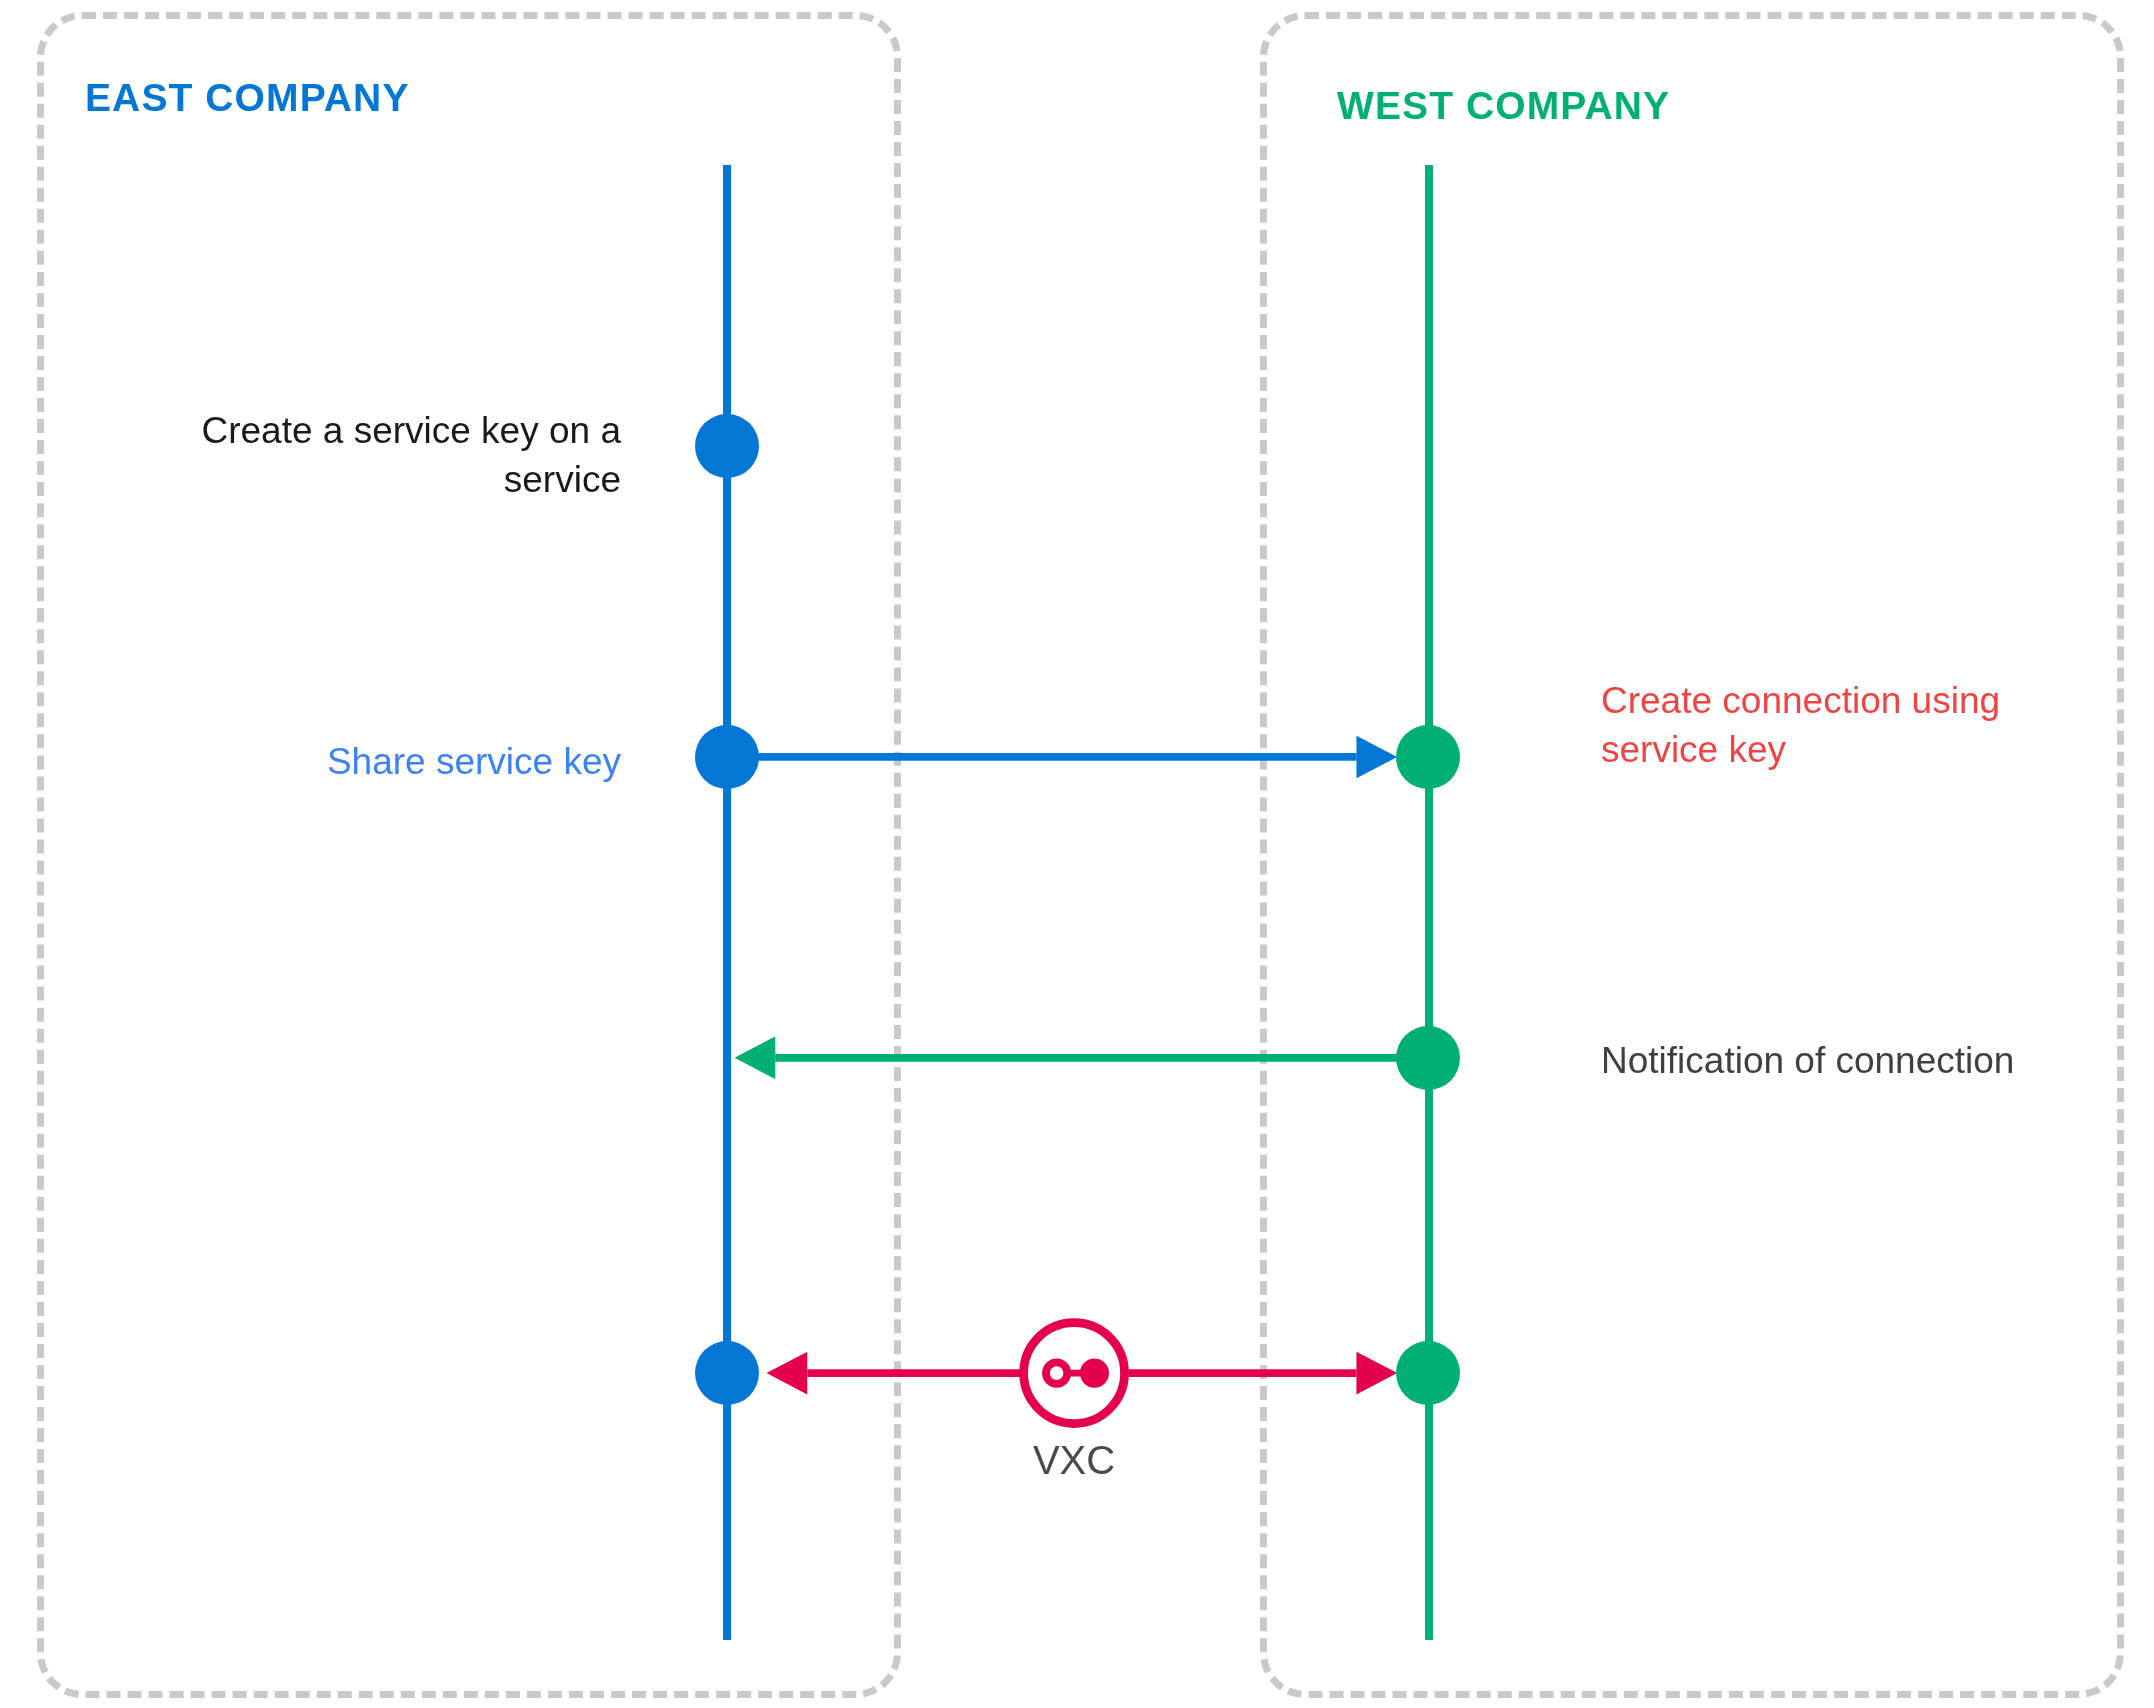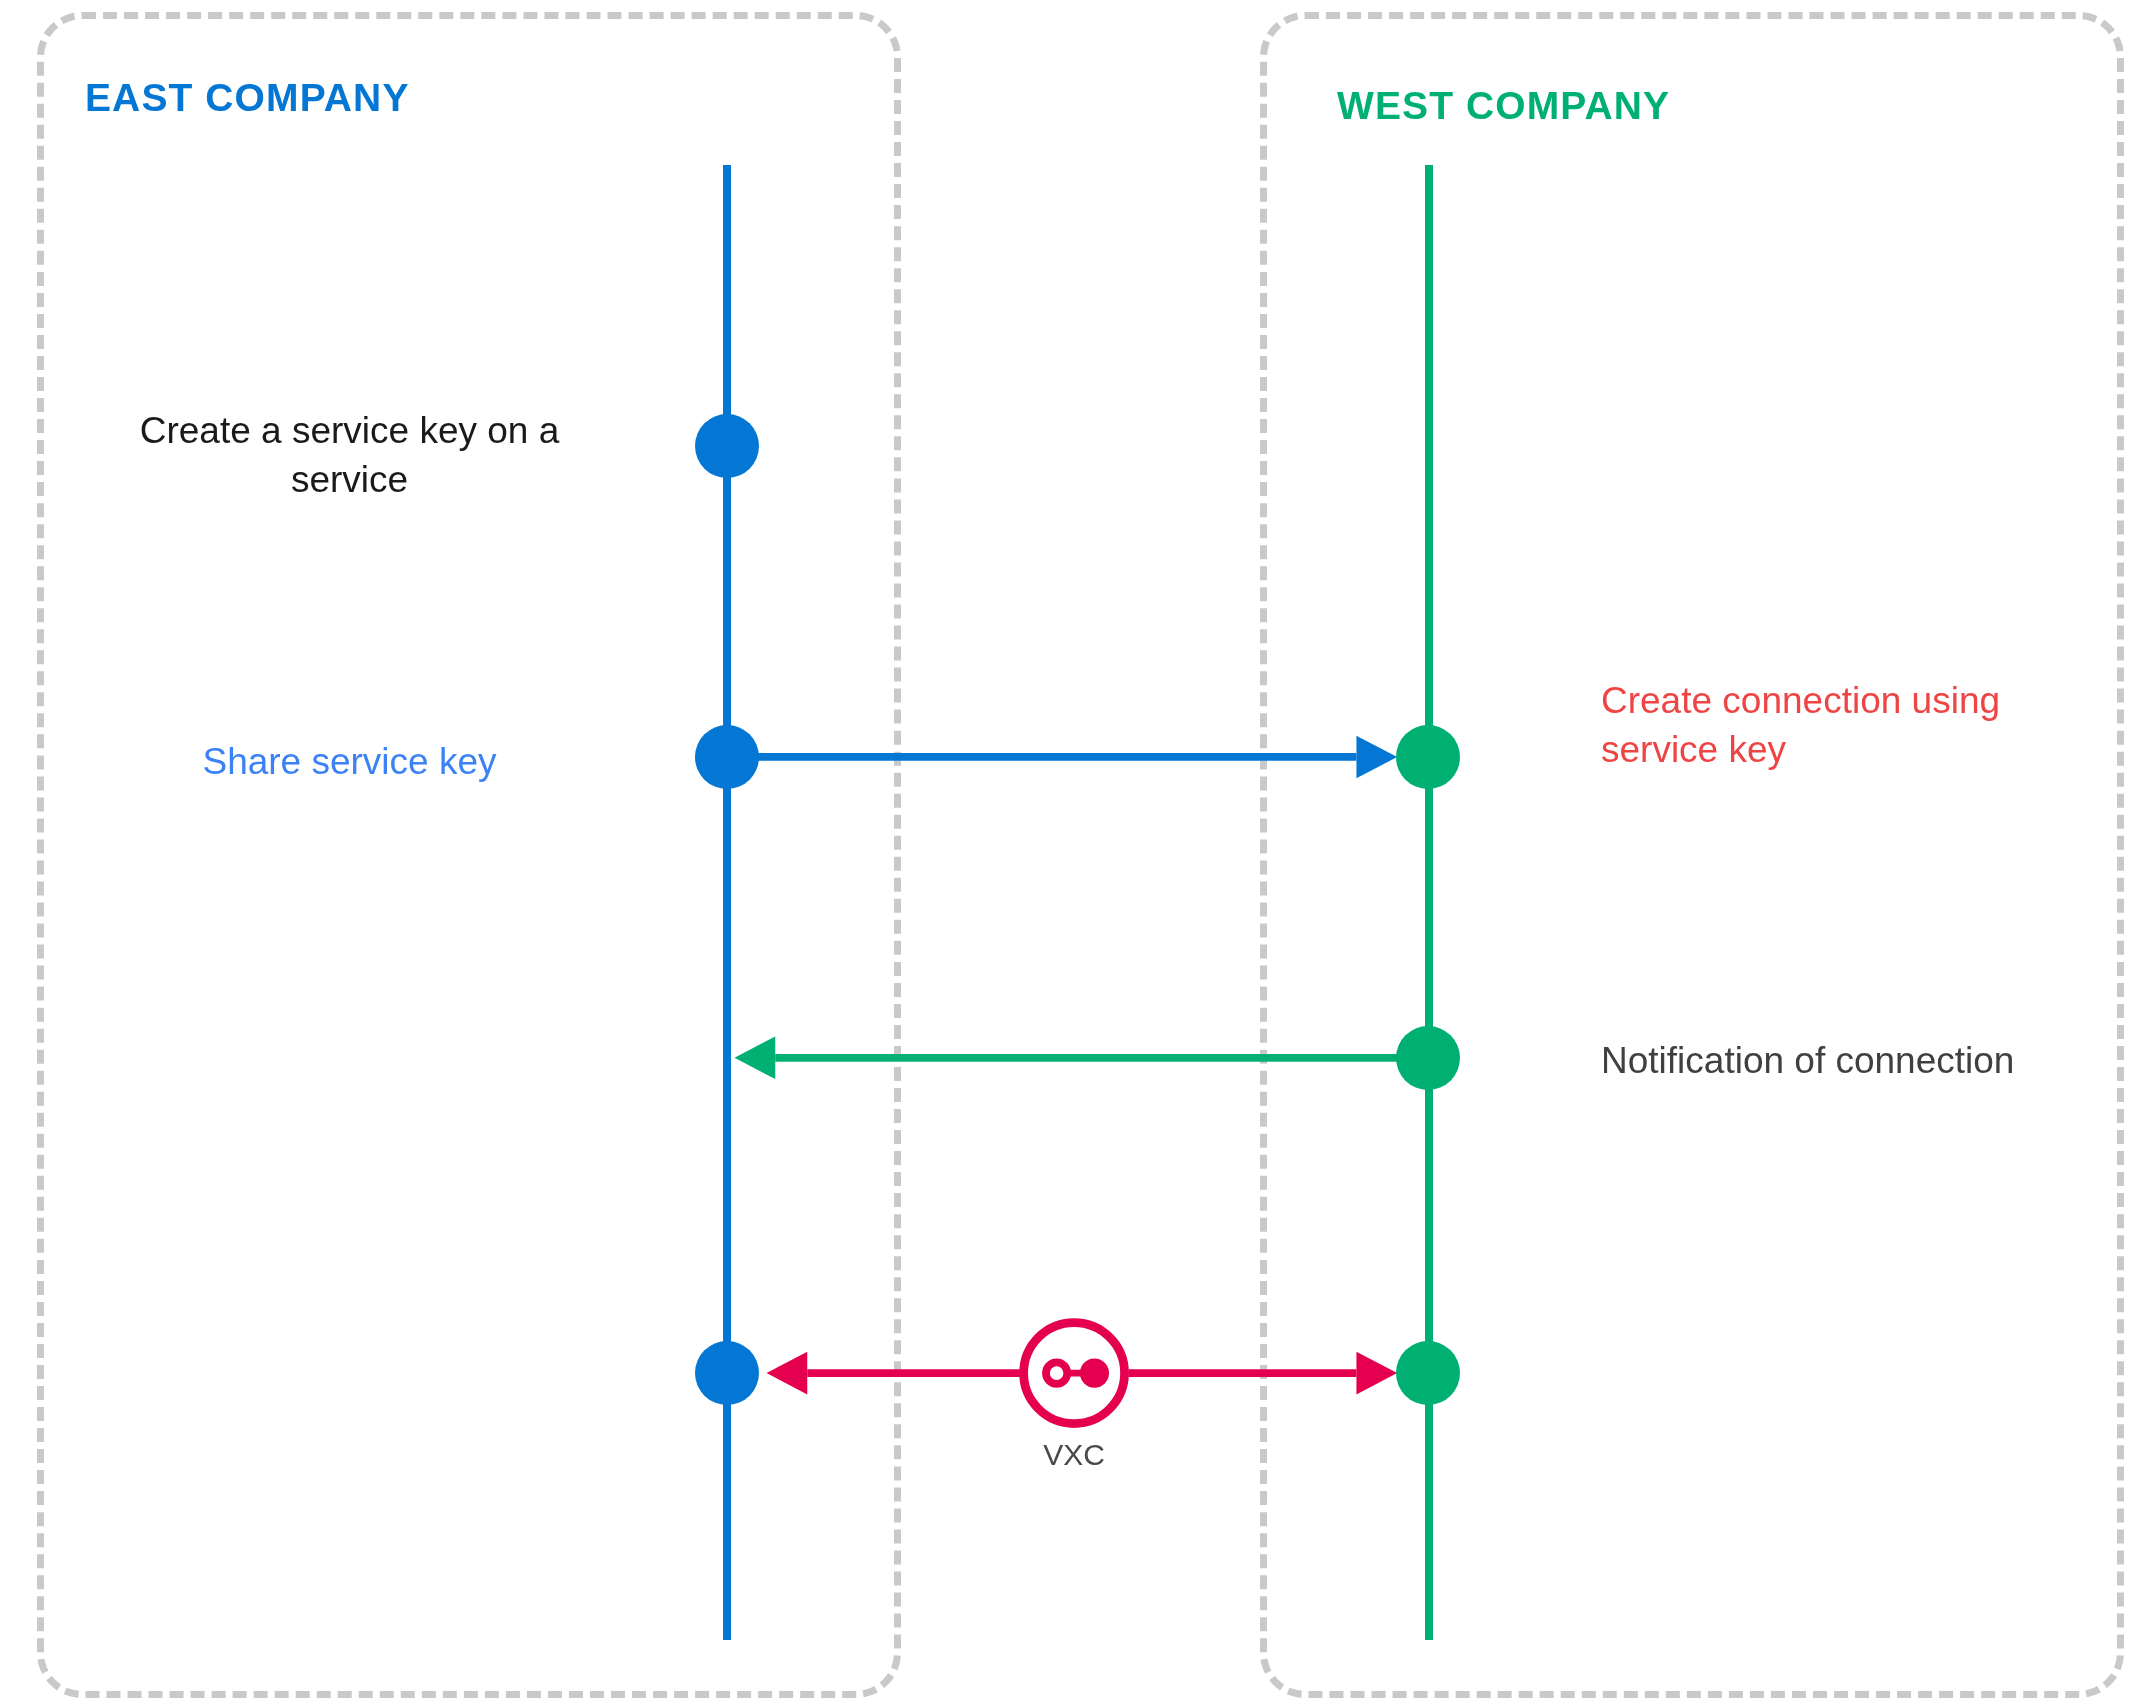--- a/index.html
+++ b/index.html
@@ -40,33 +40,33 @@
     position: absolute;
     border-radius: 50%;
   }
   .msg-label {
     position: absolute;
     font-size: 37px;
     line-height: 1.33;
     color: #1a1a1a;
     white-space: pre-line;
   }
-  .msg-label.left  { text-align: center; }
+  .msg-label.left  { text-align: right; }
   .msg-label.right { text-align: left; }
   .flow-svg {
     position: absolute;
     left: 0;
     top: 0;
     width: 2154px;
     height: 1709px;
     pointer-events: none;
   }
   .vxc-caption {
     position: absolute;
-    font-size: 30px;
+    font-size: 40px;
     color: #4a4a4a;
     text-align: center;
     white-space: nowrap;
   }
 </style>
 </head>
 <body>
 
 <div id="canvas" style="width: 2154px; height: 1709px; background: rgb(255, 255, 255);">
 

